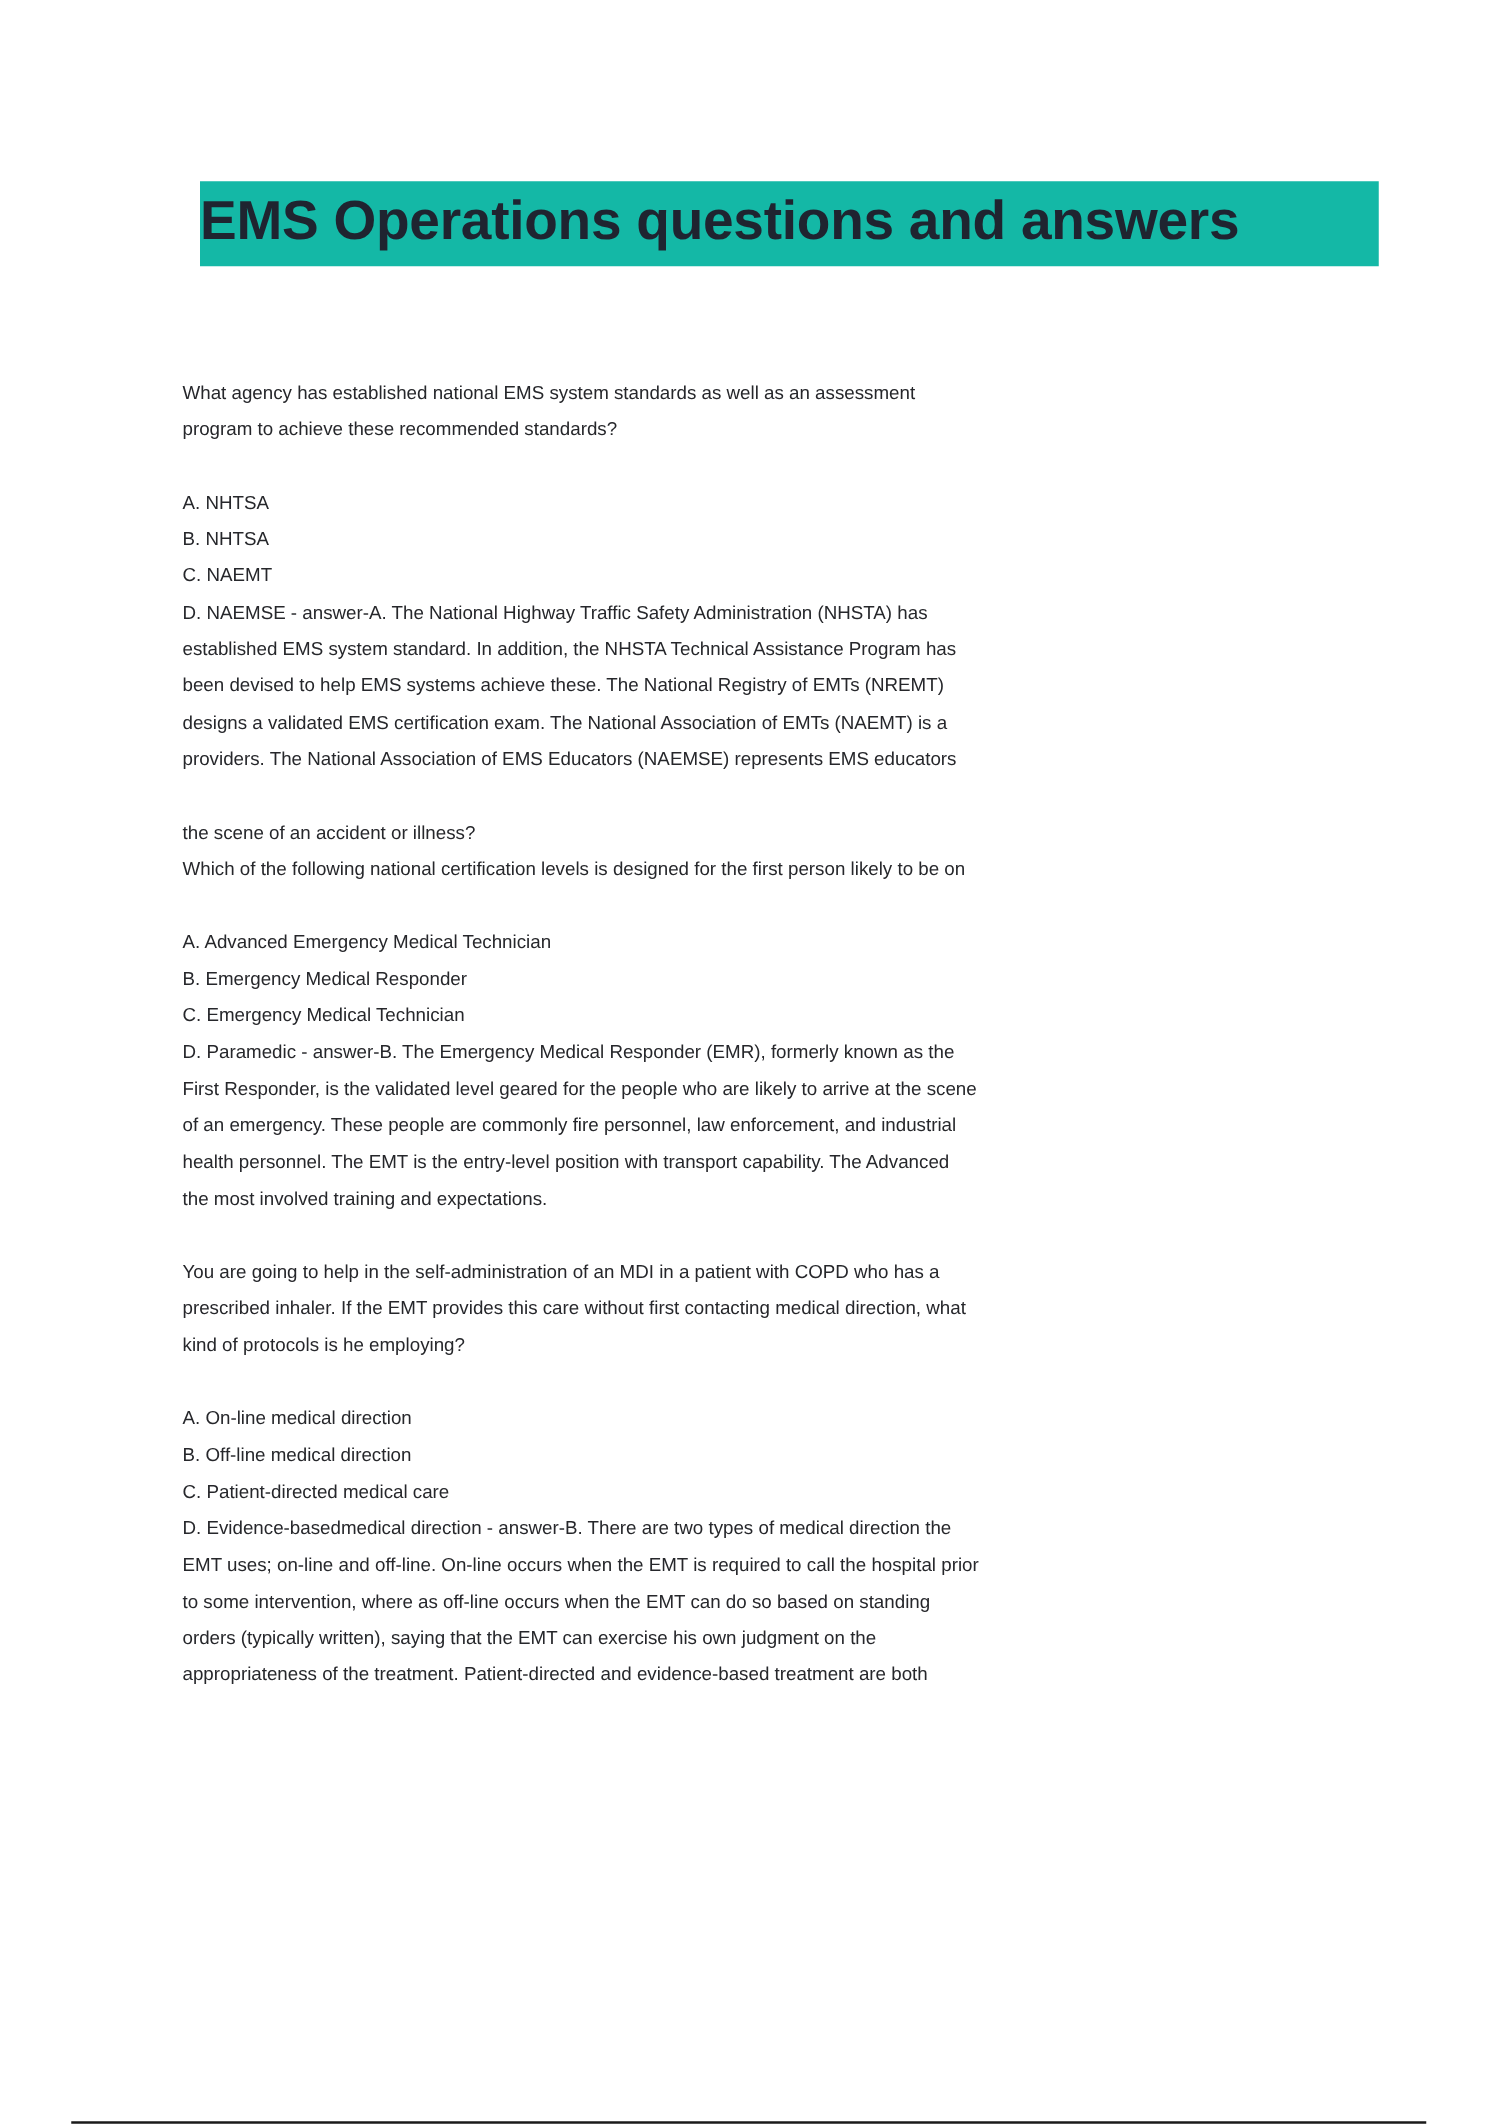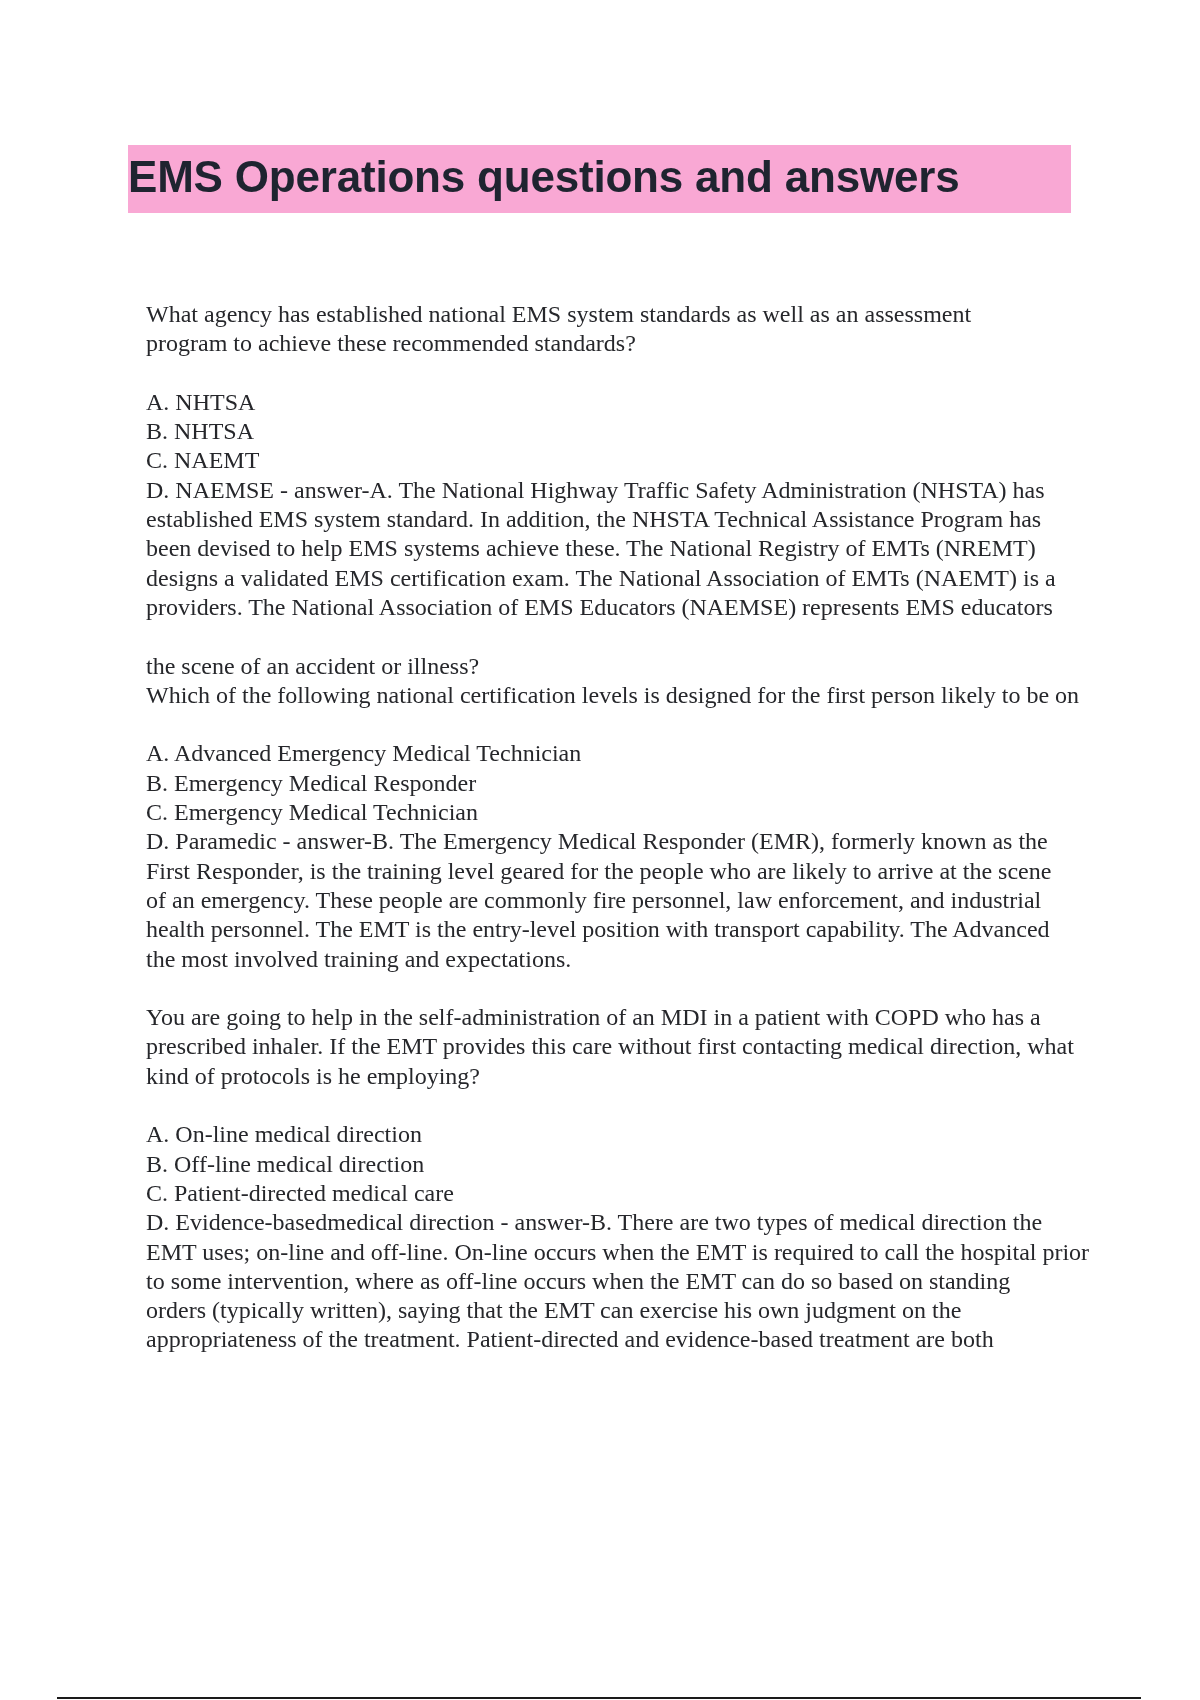--- a/index.html
+++ b/index.html
@@ -10,25 +10,25 @@
   body {
     width: 1200px;
     height: 1700px;
     position: relative;
     overflow: hidden;
     font-family: "Liberation Sans", sans-serif;
     color: #222326;
   }
   .page-title-box {
     position: absolute;
-    left: 128px;
+    left: 160px;
     top: 145px;
     width: 943px;
     height: 68px;
-    background: #f9a8d4;
+    background: #14b8a6;
     box-sizing: border-box;
     padding-left: 0;
   }
   .page-title {
     margin: 0;
     font-family: "Liberation Sans", sans-serif;
     font-weight: bold;
     font-size: 44px;
     line-height: 60px;
     color: #1f2430;
@@ -36,24 +36,23 @@
     position: absolute;
     left: 0;
     top: 2px;
     white-space: nowrap;
   }
   .content {
     position: absolute;
     left: 146px;
     top: 300px;
     width: 945px;
-    font-size: 24px;
+    font-size: 15px;
     line-height: 29.3px;
     color: #26272b;
-    font-family: Liberation Serif, serif;
   }
   .block {
     margin: 0 0 29.3px 0;
   }
   .line {
     display: block;
     white-space: nowrap;
   }
   .footer-rule {
     position: absolute;
@@ -93,21 +92,21 @@
   <div class="qa">
     <div class="block">
       <span class="line">the scene of an accident or illness?</span>
       <span class="line">Which of the following national certification levels is designed for the first person likely to be on</span>
     </div>
     <div class="block">
       <span class="line">A. Advanced Emergency Medical Technician</span>
       <span class="line">B. Emergency Medical Responder</span>
       <span class="line">C. Emergency Medical Technician</span>
       <span class="line">D. Paramedic - answer-B. The Emergency Medical Responder (EMR), formerly known as the</span>
-      <span class="line">First Responder, is the training level geared for the people who are likely to arrive at the scene</span>
+      <span class="line">First Responder, is the validated level geared for the people who are likely to arrive at the scene</span>
       <span class="line">of an emergency. These people are commonly fire personnel, law enforcement, and industrial</span>
       <span class="line">health personnel. The EMT is the entry-level position with transport capability. The Advanced</span>
       <span class="line">the most involved training and expectations.</span>
     </div>
   </div>
 
   <div class="qa">
     <div class="block">
       <span class="line">You are going to help in the self-administration of an MDI in a patient with COPD who has a</span>
       <span class="line">prescribed inhaler. If the EMT provides this care without first contacting medical direction, what</span>

